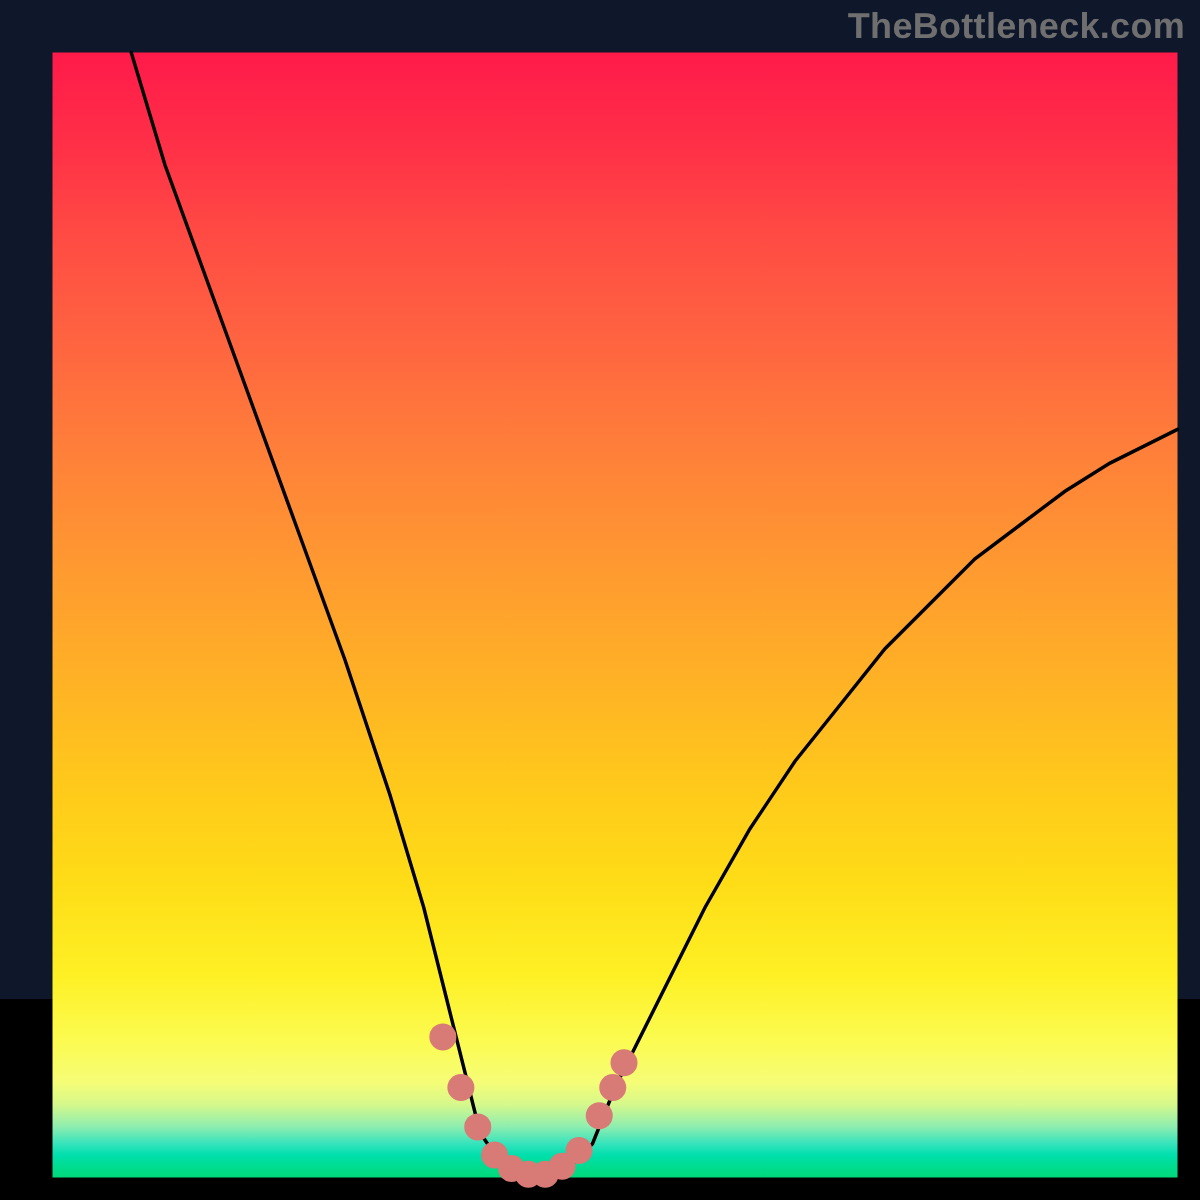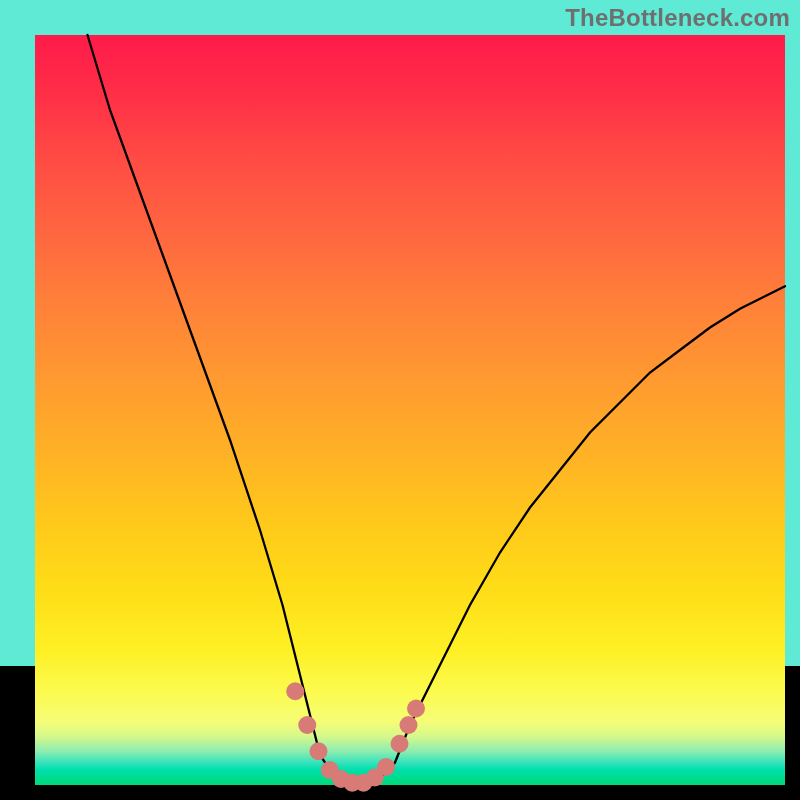--- a/index.html
+++ b/index.html
@@ -8,21 +8,21 @@
     width: 800px;
     height: 800px;
     background: #000;
     overflow: hidden;
   }
   .frame {
     position: absolute;
     left: 0; top: 0;
     width: 800px;
     height: 666px;
-    background: #5eead4;
+    background: #0f172a;
   }
   .plot-area {
     position: absolute;
     left: 35px;
     top: 35px;
     width: 750px;
     height: 750px;
     
     background: linear-gradient(to bottom,
       #ff1a4a 0%,

